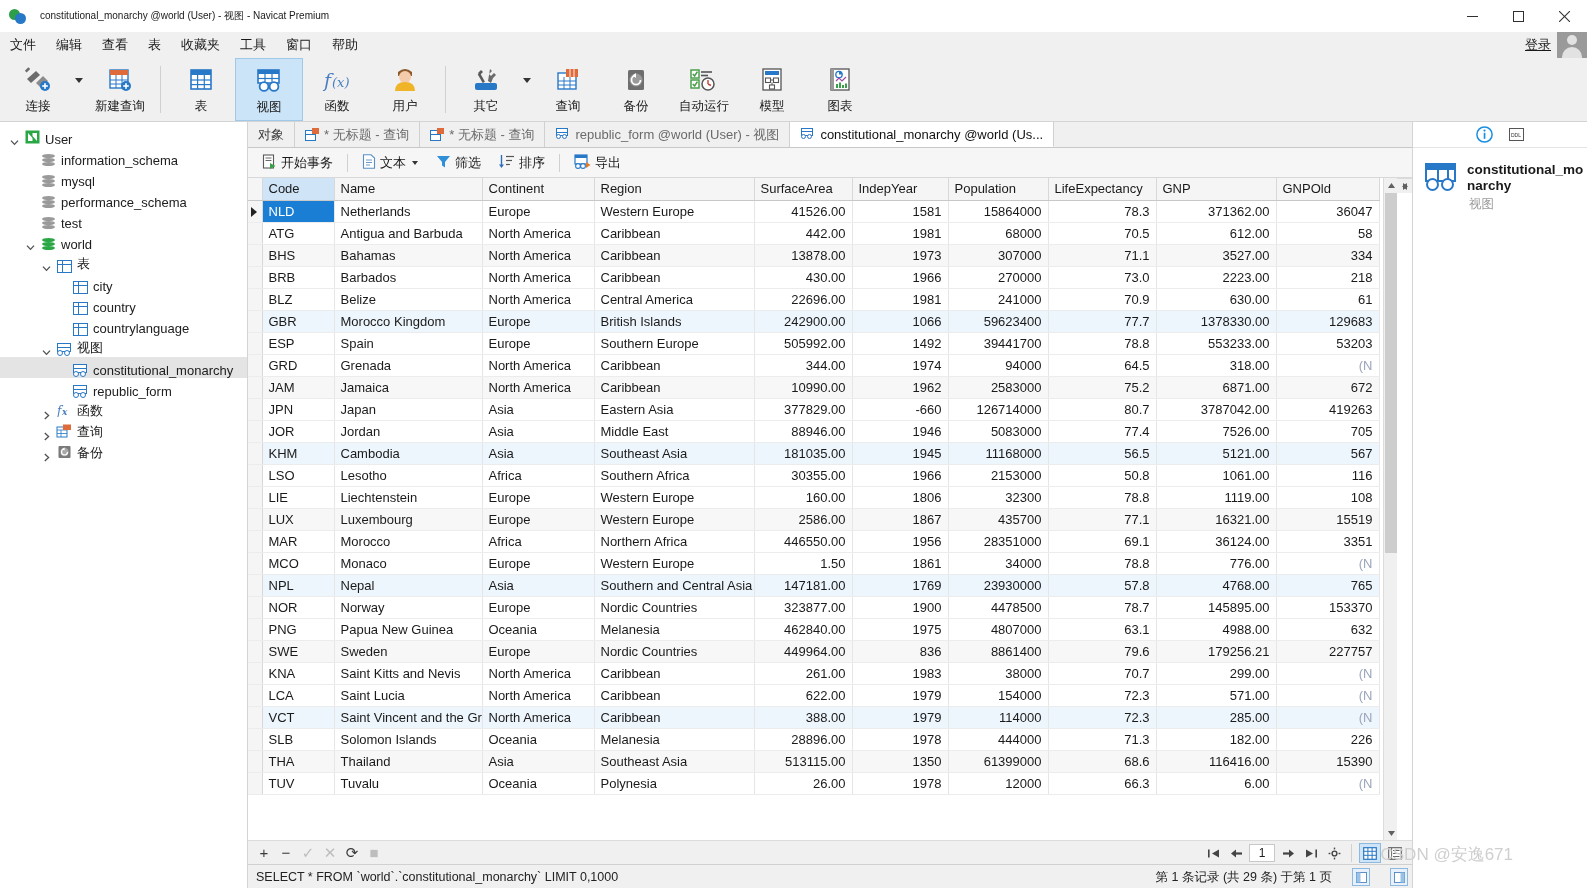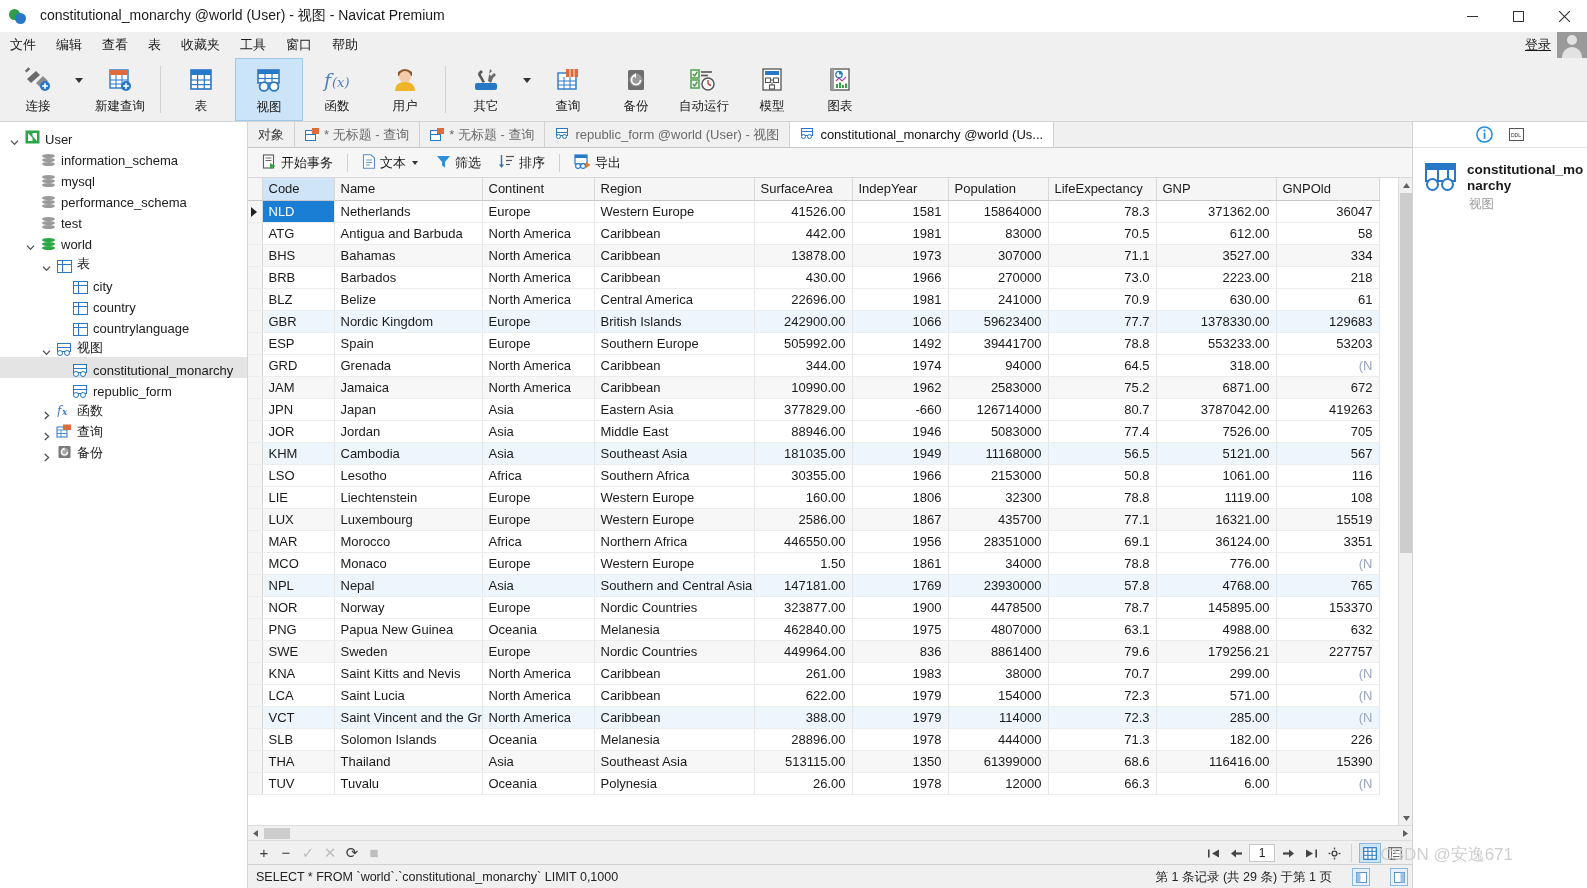--- a/index.html
+++ b/index.html
@@ -15,21 +15,21 @@
 
   
   .titlebar {
     height: 32px; display: flex; align-items: center;
     background: #ffffff; border-bottom: 1px solid #ffffff;
     flex: 0 0 32px; position: relative;
   }
   .title-logo { width: 26px; height: 20px; margin-left: 8px; position: relative; flex: 0 0 auto;}
   .title-logo .c1 { position:absolute; width:11px; height:11px; border-radius:50%; background:#2e9e4a; left:1px; top:3px;}
   .title-logo .c2 { position:absolute; width:11px; height:11px; border-radius:50%; background:#2878c8; left:7px; top:7px;}
-  .title-text { margin-left: 6px; font-size: 14px; color: #1a1a1a; white-space: nowrap; }
+  .title-text { margin-left: 6px; font-size: 10px; color: #1a1a1a; white-space: nowrap; }
   .win-controls { position: absolute; right: 0; top: 0; height: 32px; display: flex; }
   .win-btn { width: 46px; height: 32px; display: flex; align-items: center; justify-content: center; color: #303030; font-size: 13px; }
   .win-btn svg { display:block; }
 
   
   .menubar {
     height: 26px; display: flex; align-items: center;
     background: #f0f0f0; flex: 0 0 26px; position: relative;
   }
   .menu-item { padding: 0 10px; height: 26px; line-height: 26px; font-size: 13px; color: #1a1a1a; }
@@ -106,21 +106,21 @@
   .tab-q-icon .b { position:absolute; left:0; top:2px; width:11px; height:11px; border:1.5px solid #2878c8; background:#fff;}
   .tab-q-icon .b::before{content:"";position:absolute;left:0;right:0;top:2.5px;height:1px;background:#2878c8;}
   .tab-q-icon .r { position:absolute; right:0; top:0; width:7px; height:6px; background:#e06b3a;}
 
   .subtoolbar { height: 30px; flex:0 0 30px; background: #f6f6f6; display: flex; align-items: center; border-bottom: 1px solid #d8d8d8; padding-left:6px; gap:2px;}
   .stbtn { display:flex; align-items:center; gap:4px; height:24px; padding:0 7px; font-size:13px; color:#1a1a1a; border:1px solid transparent; border-radius:2px;}
   .st-sep { width:1px; height:18px; background:#d0d0d0; margin:0 4px;}
   .caret-sm { border-left:3.5px solid transparent; border-right:3.5px solid transparent; border-top:4.5px solid #333; margin-left:2px;}
 
   
-  .grid-wrap { flex: 1 1 auto; position: relative; overflow: hidden; background:#fff; display:flex; flex-direction:column; min-height:0;}
+  .grid-wrap { flex: 1 1 auto; position: relative; overflow: hidden; background:#fff; display:flex; flex-direction:row; min-height:0;}
   table.grid { border-collapse: collapse; table-layout: fixed; width: 1047px; }
   table.grid th {
     background: #f5f5f5; font-weight: normal; font-size: 13px; color: #1a1a1a;
     text-align: left; padding: 0 6px; height: 22px;
     border-right: 1px solid #d8d8d8; border-bottom: 1px solid #c8c8c8;
     white-space: nowrap; overflow: hidden;
   }
   table.grid th.sel-col { background: #cfe4f7; }
   table.grid th.rowhdr { width: 14px; padding:0; background:#f5f5f5;}
   table.grid td {
@@ -775,21 +775,21 @@
                   <td class="num">36047</td>
                 </tr>
                 <tr class="">
                   <td class="rowhdr"></td>
                   <td class="">ATG</td>
                   <td class="">Antigua and Barbuda</td>
                   <td class="">North America</td>
                   <td class="">Caribbean</td>
                   <td class="num">442.00</td>
                   <td class="num">1981</td>
-                  <td class="num">83000</td>
+                  <td class="num">68000</td>
                   <td class="num">70.5</td>
                   <td class="num">612.00</td>
                   <td class="num">58</td>
                 </tr>
                 <tr class="alt">
                   <td class="rowhdr"></td>
                   <td class="">BHS</td>
                   <td class="">Bahamas</td>
                   <td class="">North America</td>
                   <td class="">Caribbean</td>
@@ -822,21 +822,21 @@
                   <td class="num">22696.00</td>
                   <td class="num">1981</td>
                   <td class="num">241000</td>
                   <td class="num">70.9</td>
                   <td class="num">630.00</td>
                   <td class="num">61</td>
                 </tr>
                 <tr class="hl">
                   <td class="rowhdr"></td>
                   <td class="">GBR</td>
-                  <td class="">Nordic Kingdom</td>
+                  <td class="">Morocco Kingdom</td>
                   <td class="">Europe</td>
                   <td class="">British Islands</td>
                   <td class="num">242900.00</td>
                   <td class="num">1066</td>
                   <td class="num">59623400</td>
                   <td class="num">77.7</td>
                   <td class="num">1378330.00</td>
                   <td class="num">129683</td>
                 </tr>
                 <tr class="">
@@ -904,21 +904,21 @@
                   <td class="num">7526.00</td>
                   <td class="num">705</td>
                 </tr>
                 <tr class="hl">
                   <td class="rowhdr"></td>
                   <td class="">KHM</td>
                   <td class="">Cambodia</td>
                   <td class="">Asia</td>
                   <td class="">Southeast Asia</td>
                   <td class="num">181035.00</td>
-                  <td class="num">1949</td>
+                  <td class="num">1945</td>
                   <td class="num">11168000</td>
                   <td class="num">56.5</td>
                   <td class="num">5121.00</td>
                   <td class="num">567</td>
                 </tr>
                 <tr class="">
                   <td class="rowhdr"></td>
                   <td class="">LSO</td>
                   <td class="">Lesotho</td>
                   <td class="">Africa</td>

